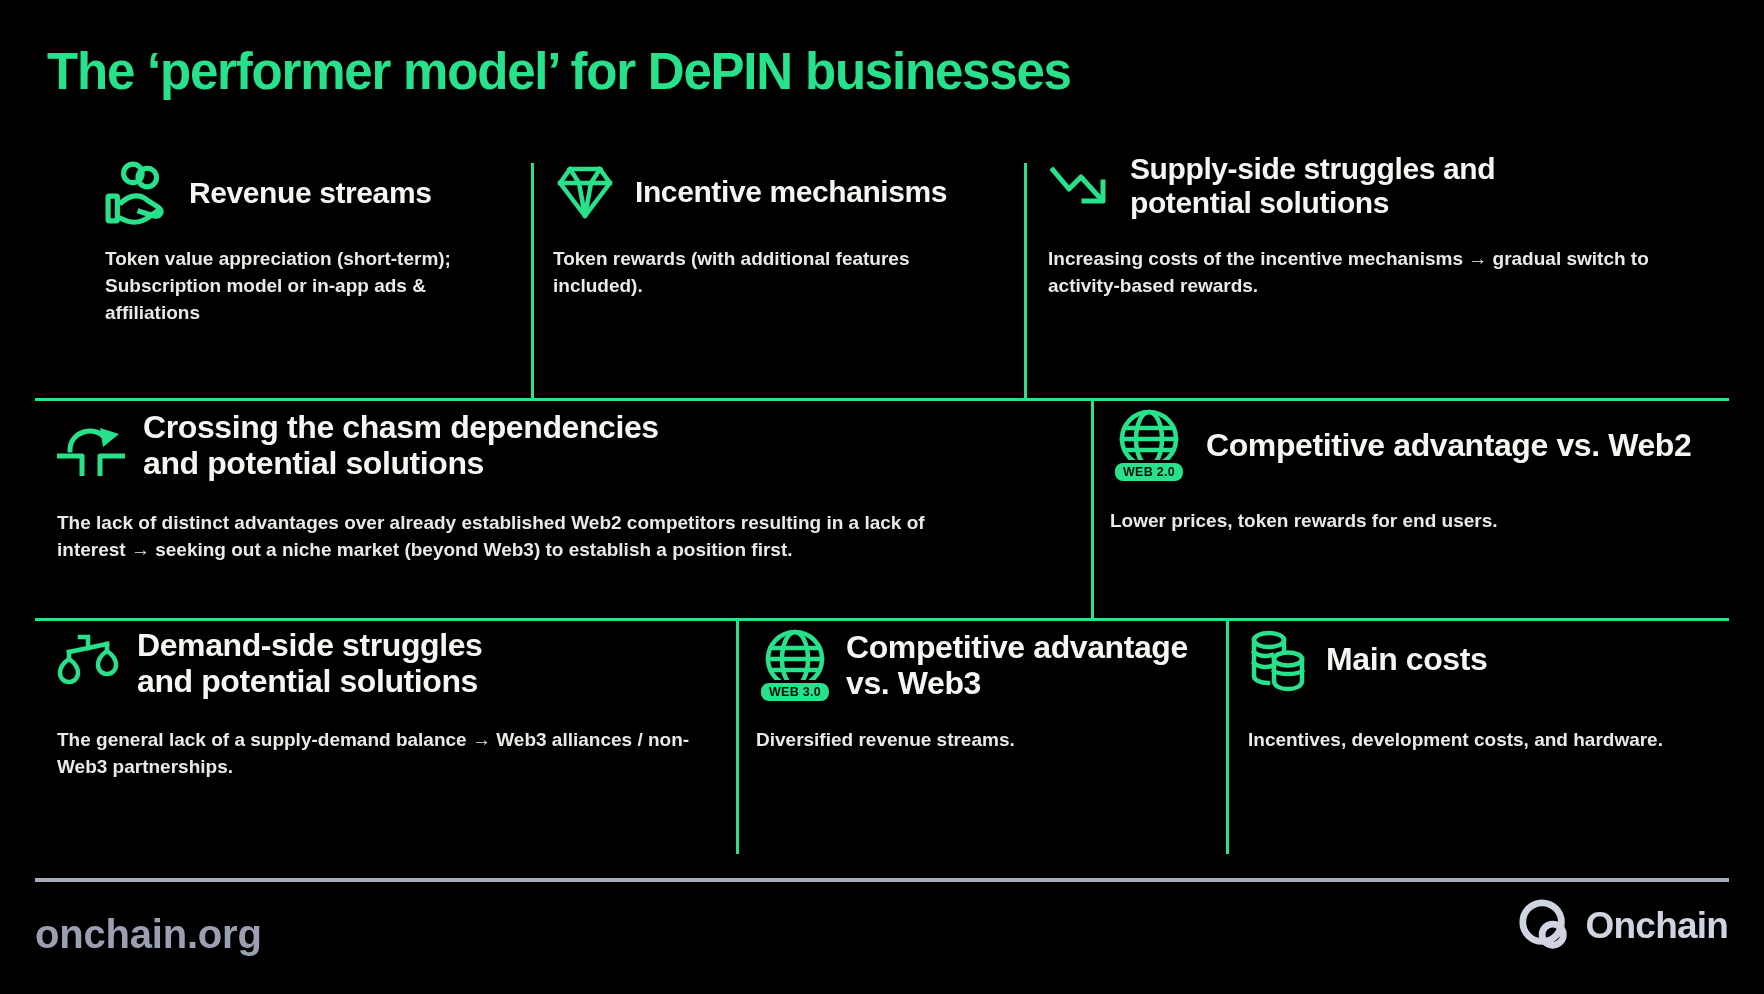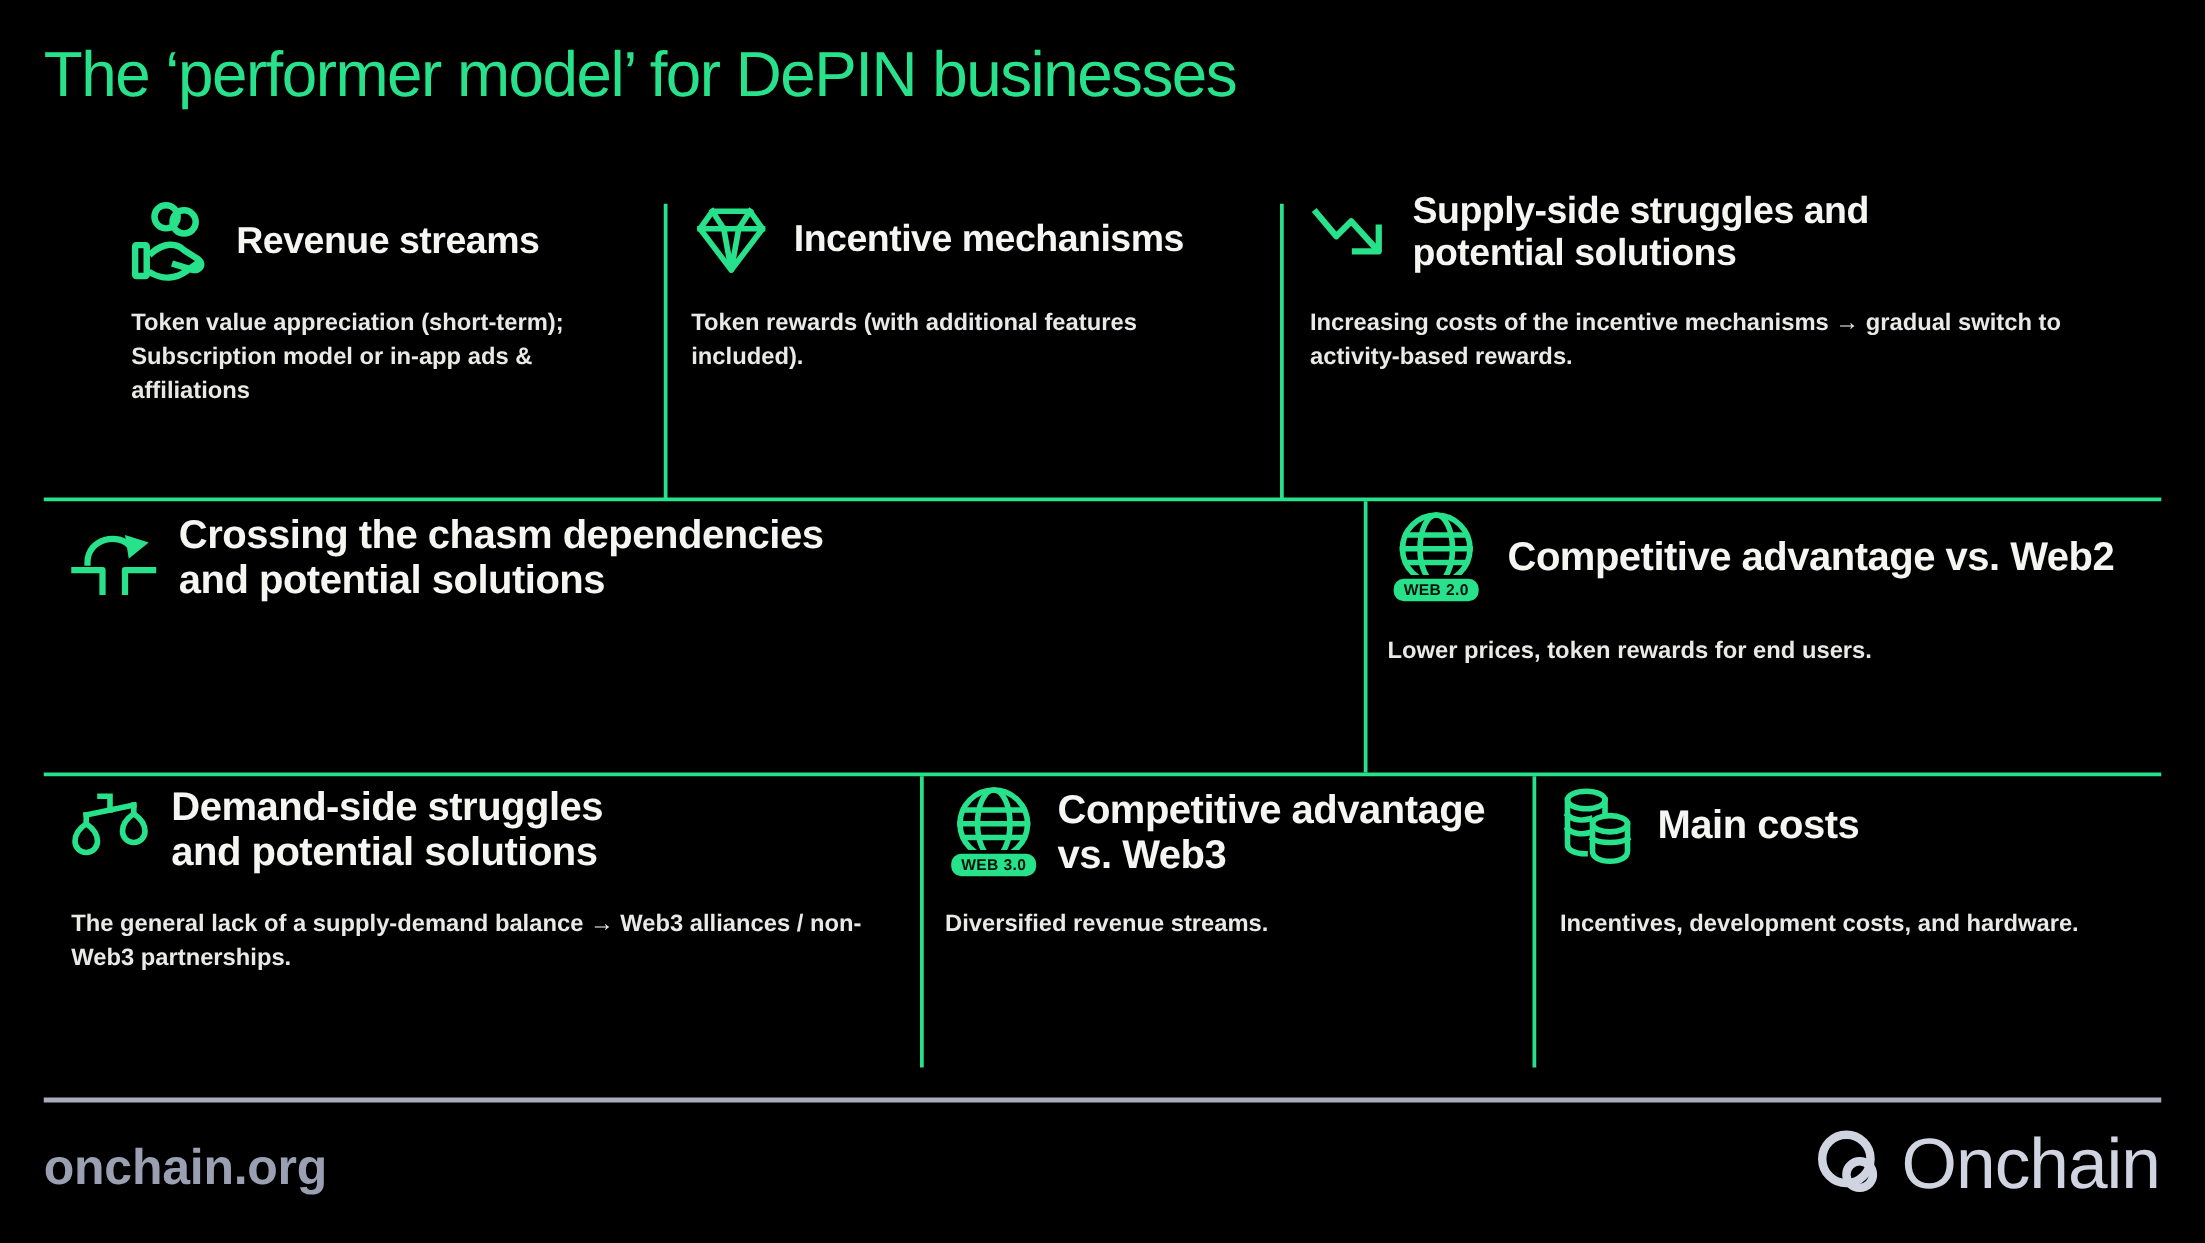--- a/index.html
+++ b/index.html
@@ -2,22 +2,22 @@
 <html><head>
 <meta charset="utf-8">
 <style>
   html,body { margin:0; padding:0; background:#000; }
   .canvas {
     position:relative; width:1764px; height:994px; background:#000;
     overflow:hidden; font-family:"Liberation Sans", sans-serif;
     --green:#27E28A; --head:#F5F5F1; --body:#E9EAE5;
   }
   .title {
-    position:absolute; left:35px; top:30px; margin:0;
-    font-size:51px; font-weight:400; letter-spacing:-1.2px;
+    position:absolute; left:35px; top:30px; margin:12px;
+    font-size:51px; font-weight:700; letter-spacing:-1.2px;
     color:var(--green);
   }
   .line { position:absolute; background:var(--green); }
   .v { width:3px; }
   .h { height:3px; }
   .footer-rule { position:absolute; background:#A7ACBF; }
   .card { position:absolute; }
   .head { display:flex; align-items:center; gap:18px; }
   .head h2 {
     margin:0; color:var(--head); font-weight:800;
@@ -44,21 +44,21 @@
     padding:2px 8px; border-radius:11px; white-space:nowrap;
   }
   .footer-url {
     position:absolute; left:35px; top:912px; margin:0;
     color:#9AA0B1; font-size:40px; font-weight:700; letter-spacing:-0.2px;
   }
   .brand {
     position:absolute; right:36px; top:898px;
     display:flex; align-items:center; gap:13px; color:#CFD4E0;
   }
-  .brand-name { font-size:57px; font-weight:400; letter-spacing:-0.8px; }
+  .brand-name { font-size:37px; font-weight:700; letter-spacing:-0.8px; }
   .knot * { stroke:#CFD4E0; stroke-width:7; fill:none; stroke-linecap:round; }
   strong { font-weight:900; }
 </style>
 </head>
 <body>
 
 <div class="canvas">
 
   <h1 class="title">The ‘performer model’ for DePIN businesses</h1>
 
@@ -121,20 +121,21 @@
         <path d="M13 34 C13 15 38 9 48 22"></path>
         <polygon class="solid" points="43,12 62,18 46,31"></polygon>
         <path d="M2 40 H25 V58"></path>
         <path d="M43 58 V40 H66"></path>
       </svg>
       <h2>
         <span class="h-line">Crossing the chasm dependencies</span>
         <span class="h-line">and potential solutions</span>
       </h2>
     </div>
+    <p class="sec-body" style="top:100px;">The lack of distinct advantages over already established Web2 competitors resulting in a lack of interest → seeking out a niche market (beyond Web3) to establish a position first.</p>
   </section>
 
   <section class="card row23" style="left:1110px; top:408px; width:600px;">
     <div class="head">
       <div class="globe-wrap">
         <svg class="icon-svg thin" width="62" height="62" viewBox="0 0 62 62">
           <circle cx="31" cy="31" r="27"></circle>
           <ellipse cx="31" cy="31" rx="13" ry="27"></ellipse>
           <path d="M7 20 H55 M4 31 H58 M7 42 H55"></path>
         </svg>

